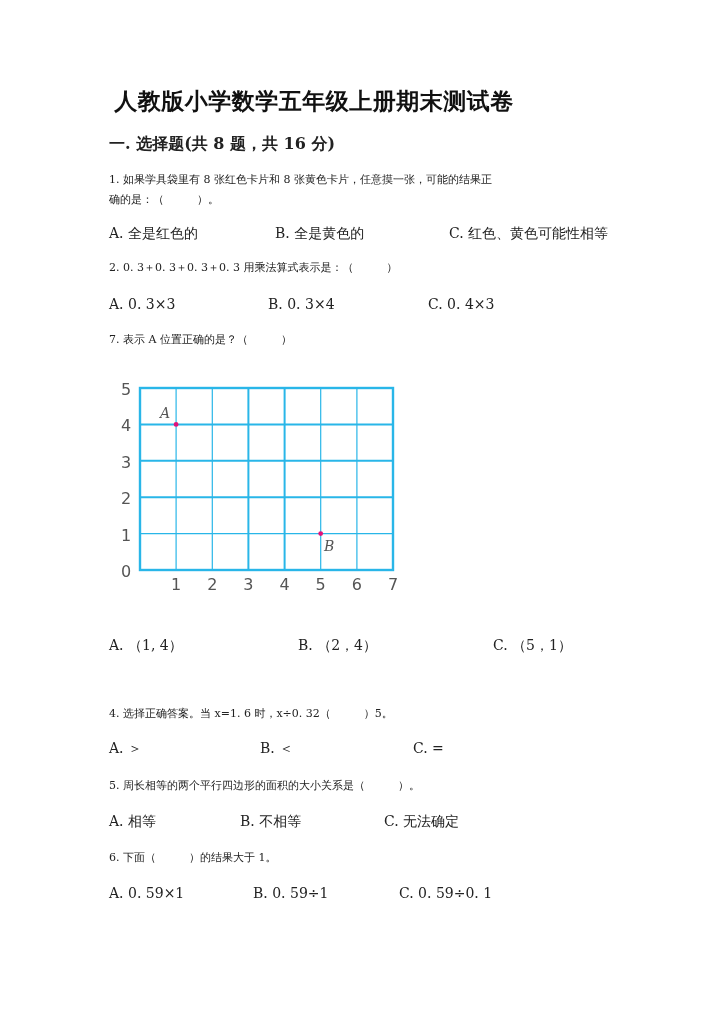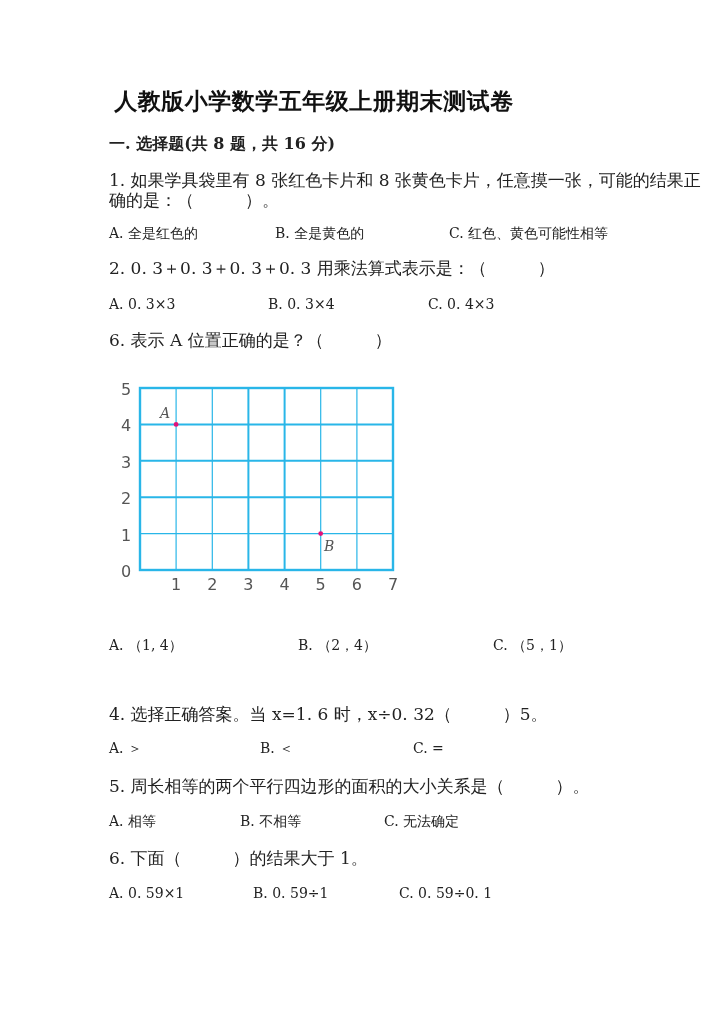--- a/index.html
+++ b/index.html
@@ -1,42 +1,42 @@
 <!DOCTYPE html>
 <html><head>
 <meta charset="utf-8">
 <style>
   html, body { margin: 0; padding: 0; background: #ffffff; }
   body { width: 720px; height: 1018px; position: relative; overflow: hidden;
          font-family: "DejaVu Serif", "Liberation Serif", serif; color: #222222; }
   .abs { position: absolute; white-space: nowrap; }
   .title { left: 0; width: 628px; top: 86px; text-align: center; font-size: 23px; font-weight: bold; color: #111; letter-spacing: 0.5px; }
   .section { left: 109px; top: 134px; font-size: 16px; font-weight: bold; color: #222; }
-  .q { font-size: 17px; color: #222; line-height: 20px; }
+  .q { font-size: 11px; color: #222; line-height: 20px; }
   .opt { font-size: 14px; color: #222; }
   svg text { font-family: "DejaVu Sans", "Liberation Sans", sans-serif; }
 </style>
 </head>
 <body>
 
 <div class="abs title">人教版小学数学五年级上册期末测试卷</div>
 <div class="abs section">一. 选择题(共 8 题，共 16 分)</div>
 
 <div class="abs q" style="left:109px; top:170px;">1. 如果学具袋里有 8 张红色卡片和 8 张黄色卡片，任意摸一张，可能的结果正</div>
 <div class="abs q" style="left:109px; top:190px;">确的是：（　　　）。</div>
 <div class="abs opt" style="left:109px; top:225px;">A. 全是红色的</div>
 <div class="abs opt" style="left:275px; top:225px;">B. 全是黄色的</div>
 <div class="abs opt" style="left:449px; top:225px;">C. 红色、黄色可能性相等</div>
 
 <div class="abs q" style="left:109px; top:258px;">2. 0. 3＋0. 3＋0. 3＋0. 3 用乘法算式表示是：（　　　）</div>
 <div class="abs opt" style="left:109px; top:296px;">A. 0. 3×3</div>
 <div class="abs opt" style="left:268px; top:296px;">B. 0. 3×4</div>
 <div class="abs opt" style="left:428px; top:296px;">C. 0. 4×3</div>
 
-<div class="abs q" style="left:109px; top:330px;">6. 表示 A 位置正确的是？（　　　）</div>
+<div class="abs q" style="left:109px; top:330px;">7. 表示 A 位置正确的是？（　　　）</div>
 
 <svg class="abs" style="left:110px; top:375px;" width="300" height="220" viewBox="110 375 300 220">
   <g stroke="#29b6e8" fill="none">
 
     <line x1="176.1" y1="388" x2="176.1" y2="570" stroke-width="1.2"></line>
     <line x1="212.3" y1="388" x2="212.3" y2="570" stroke-width="1.2"></line>
     <line x1="248.4" y1="388" x2="248.4" y2="570" stroke-width="2"></line>
     <line x1="284.6" y1="388" x2="284.6" y2="570" stroke-width="2"></line>
     <line x1="320.7" y1="388" x2="320.7" y2="570" stroke-width="1.2"></line>
     <line x1="356.9" y1="388" x2="356.9" y2="570" stroke-width="1.2"></line>

